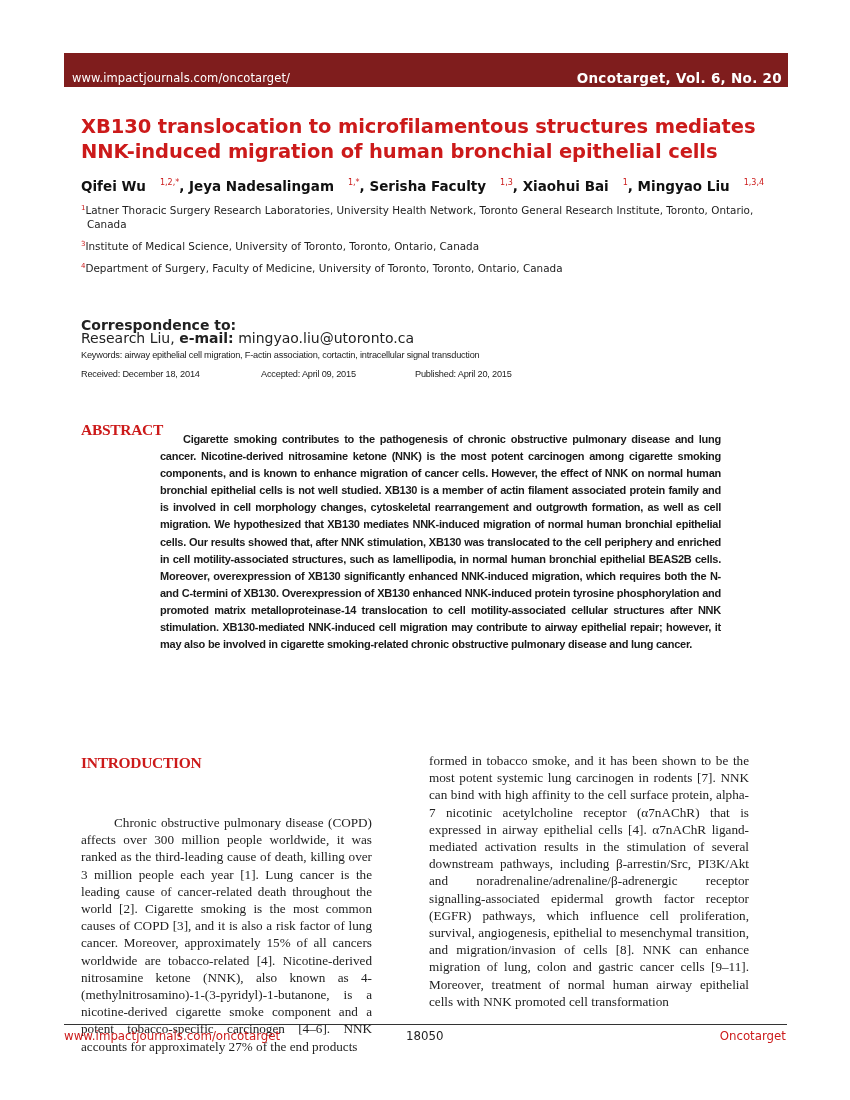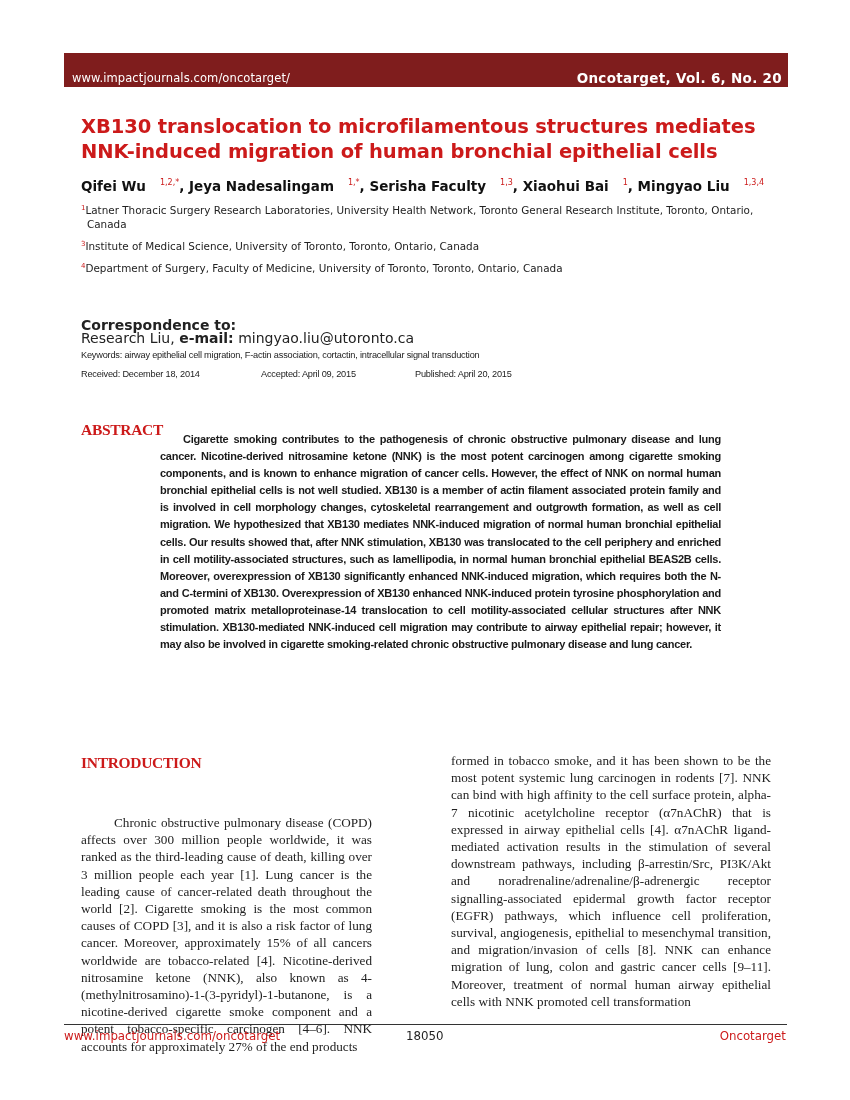--- a/index.html
+++ b/index.html
@@ -15,21 +15,21 @@
   .affils .aff sup { color: #cc1a1a; font-size: 7px; vertical-align: 4px; }
   .corr { position: absolute; left: 81px; top: 319px; font-size: 14px; line-height: 13px; color: #222; }
   .corr .lbl { font-weight: bold; }
   .keywords { position: absolute; left: 81px; top: 350px; font-family: "Liberation Sans", sans-serif; font-size: 9.2px; color: #222; letter-spacing: -0.2px; }
   .dates { position: absolute; left: 81px; top: 369px; font-family: "Liberation Sans", sans-serif; font-size: 9.2px; color: #222; letter-spacing: -0.2px; }
   .dates span { position: absolute; white-space: nowrap; }
   .section-head { position: absolute; font-family: "Liberation Serif", serif; font-weight: bold; font-size: 15.5px; color: #cc1a1a; letter-spacing: -0.3px; margin: 0; }
   .abstract-body { position: absolute; left: 160px; top: 431px; width: 561px; font-family: Liberation Sans, sans-serif; font-weight: bold; font-size: 11px; line-height: 17.1px; color: #1a1a1a; text-align: justify; text-indent: 23px; letter-spacing: -0.25px; margin: 0; }
   .col { position: absolute; font-family: "Liberation Serif", serif; font-size: 13.2px; line-height: 17.2px; color: #222; text-align: justify; margin: 0; }
   .col-left { left: 81px; top: 814px; width: 291px; text-indent: 33px; }
-  .col-right { left: 451px; top: 752px; width: 320px; }
+  .col-right { left: 429px; top: 752px; width: 320px; }
   .footer-rule { position: absolute; left: 64px; top: 1024px; width: 723px; height: 1px; background: #333; }
   .footer { position: absolute; top: 1029px; font-size: 11.8px; }
   .footer.url { left: 64px; color: #cc1a1a; }
   .footer.page { left: 406px; color: #222; }
   .footer.journal { right: 64px; color: #cc1a1a; }
 </style>
 </head>
 <body>
 
 <div class="header-bar">

